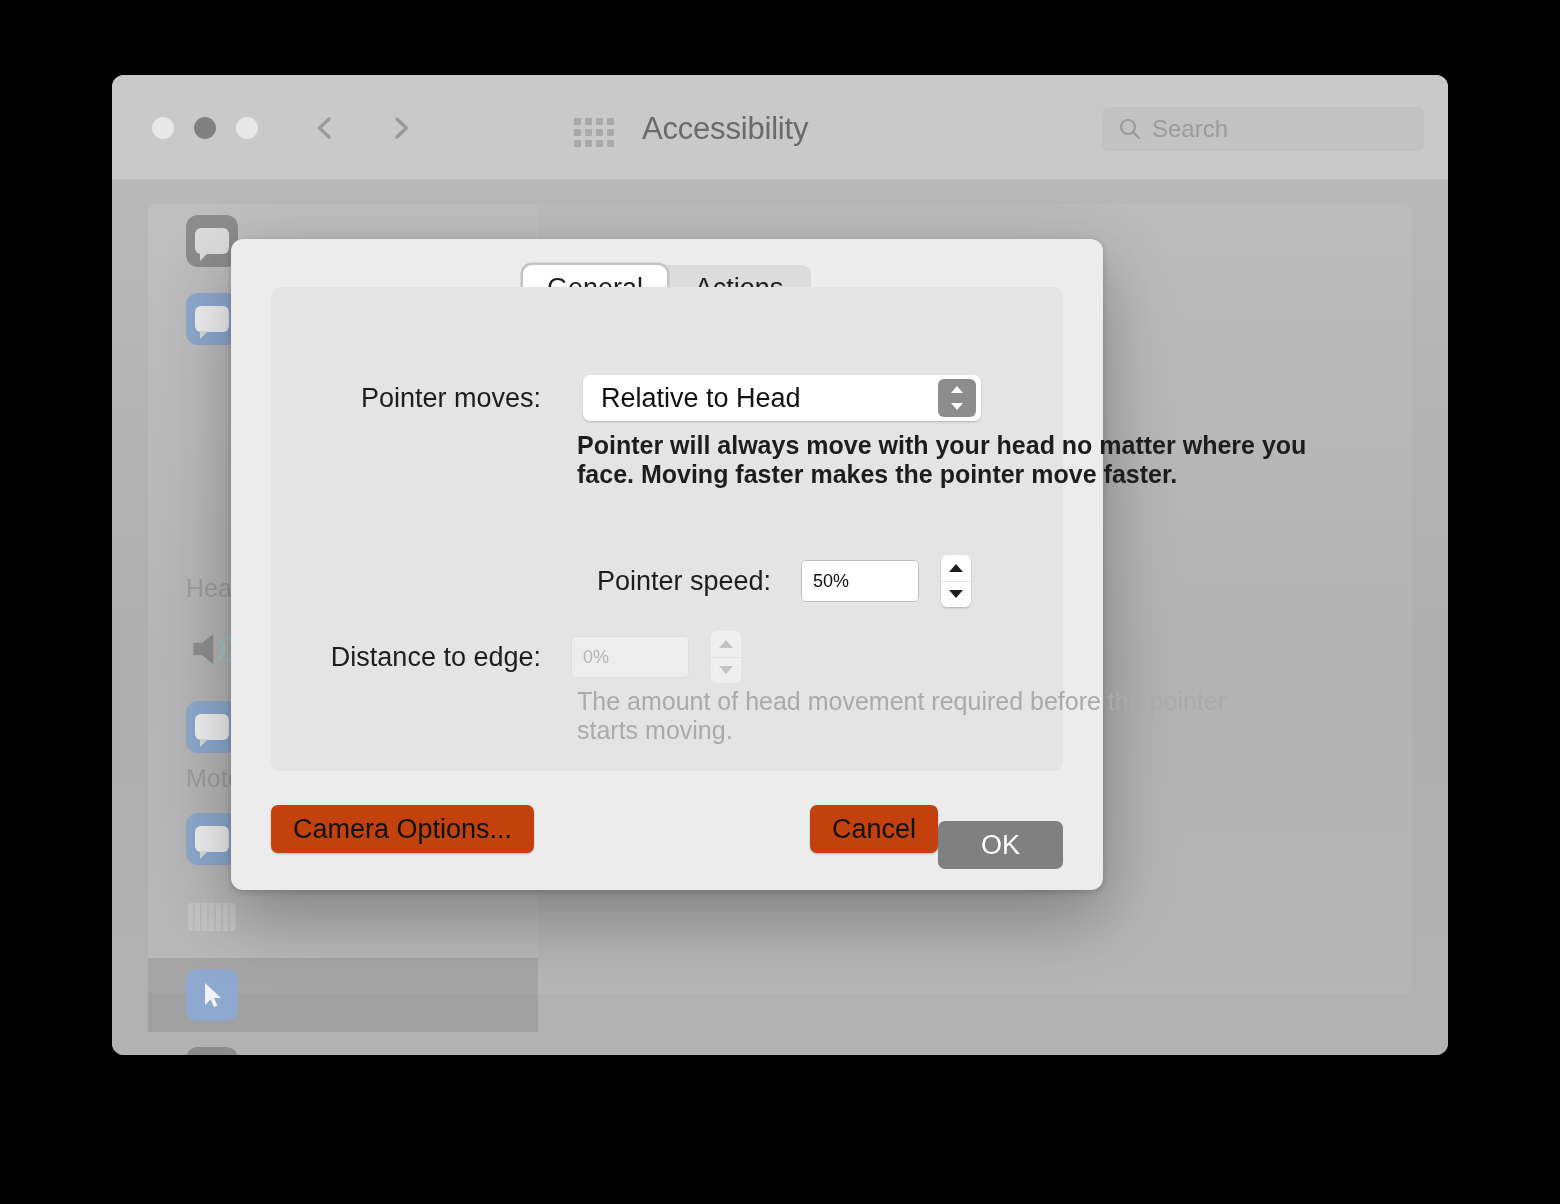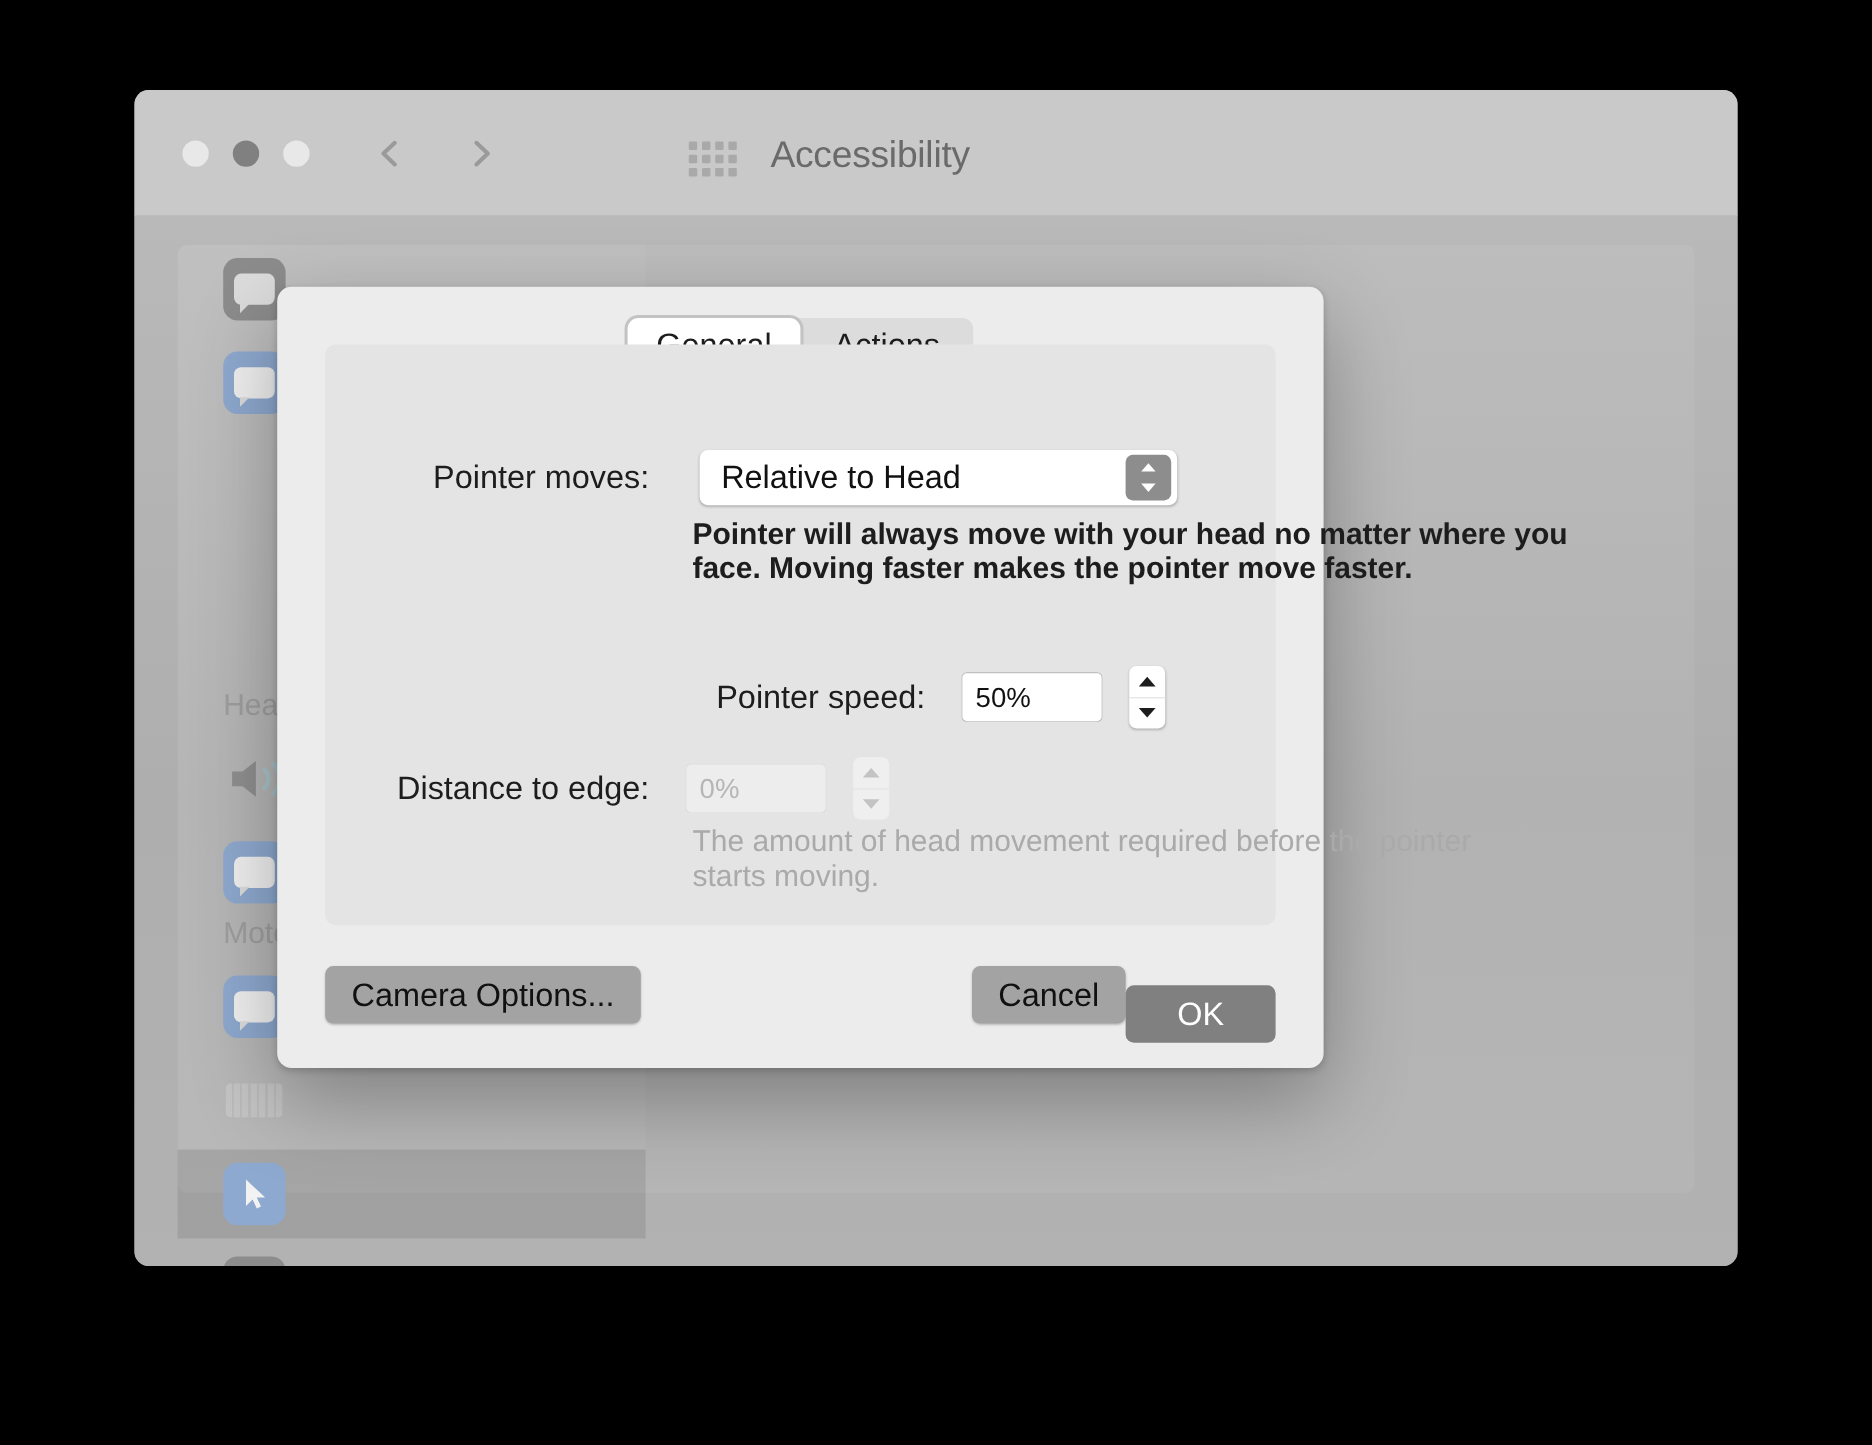--- a/index.html
+++ b/index.html
@@ -169,38 +169,38 @@
     font-size: 25px; line-height: 1.16; color: #1d1d1d;
   }
   .desc.disabled { color: #aaaaaa; }
 
   .field {
     width: 118px; height: 42px; background:#fff; border-radius: 5px;
     box-shadow: inset 0 0 0 1px #c0c0c0;
     display:flex; align-items:center;
   }
   .field.disabled { background:#ededed; box-shadow: inset 0 0 0 1px #dcdcdc; }
-  .field span { margin-left: 12px; font-size: 23px; color:#111; }
+  .field span { margin-left: 12px; font-size: 18px; color:#111; }
   .field.disabled span { color:#b6b6b6; }
 
   .stepper {
     width: 30px; height: 52px; margin-left: 22px;
     background: #fff; border-radius: 6px;
     box-shadow: 0 1px 2px rgba(0,0,0,0.22);
     display:flex; flex-direction:column;
   }
   .stepper.disabled { background:#efefef; box-shadow:none; }
   .stepper div { flex:1; display:flex; align-items:center; justify-content:center; }
   .stepper div:first-child { border-bottom: 1px solid #e3e3e3; }
   .stepper svg { width: 16px; height: 10px; }
   .stepper path { fill:#1d1d1d; }
   .stepper.disabled path { fill:#c3c3c3; }
 
   .btn {
-    height: 48px; border-radius: 7px; background: #a3a3a3;
+    height: 48px; border-radius: 7px; background: #c2410c;
     box-shadow: 0 1px 2px rgba(0,0,0,0.22);
     display:flex; align-items:center; justify-content:center;
     font-size: 27px; color:#111; padding: 0 22px; cursor: default;
   }
   .btn.primary { background: #808080; color:#fff; box-shadow:none; }
 
   .sheet-footer { position:absolute; left:0; right:0; top: 566px; height: 60px; }
 </style>
 </head>
 <body>
@@ -240,20 +240,27 @@
           <i style="left: 22px; top: 11px;"></i>
           <i style="left: 33px; top: 11px;"></i>
           <i style="left: 0px; top: 22px;"></i>
           <i style="left: 11px; top: 22px;"></i>
           <i style="left: 22px; top: 22px;"></i>
           <i style="left: 33px; top: 22px;"></i>
         </div>
 
       <div class="win-title">Accessibility</div>
 
+      <div class="searchbox">
+        <svg class="search-icon" viewBox="0 0 24 24">
+          <circle cx="10" cy="10" r="7"></circle>
+            <line x1="15" y1="15" x2="21" y2="21"></line>
+        </svg>
+        <div class="search-ph">Search</div>
+      </div>
     </div>
 
     <div class="prefs-body">
       <div class="pane"></div>
 
       <div class="sidebar">
 
         <div class="side-item" style="top:0px;">
           <div class="side-ico ico-grey">
             <div class="bubble"></div>

